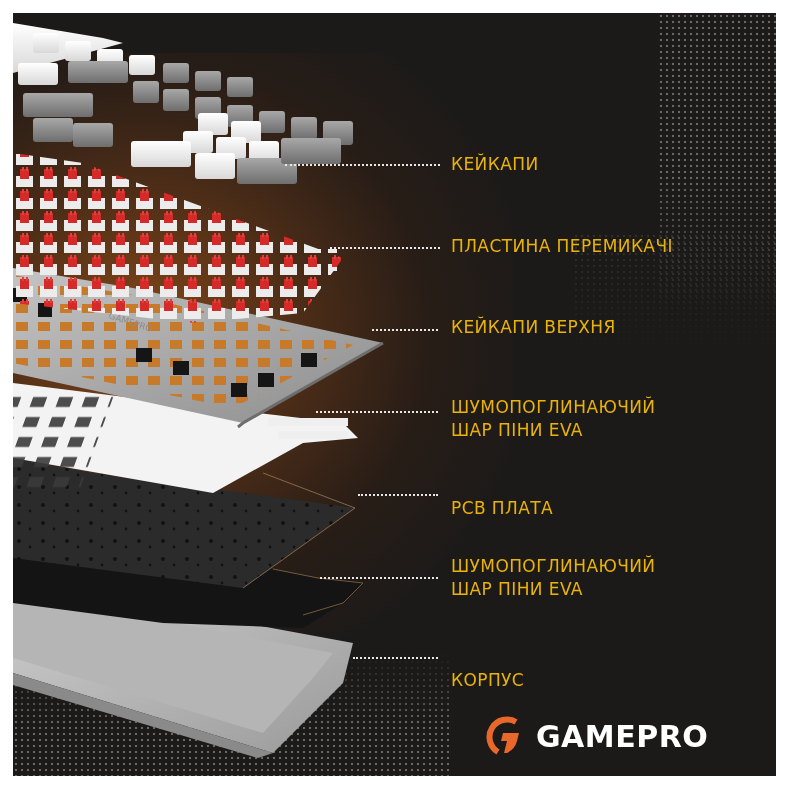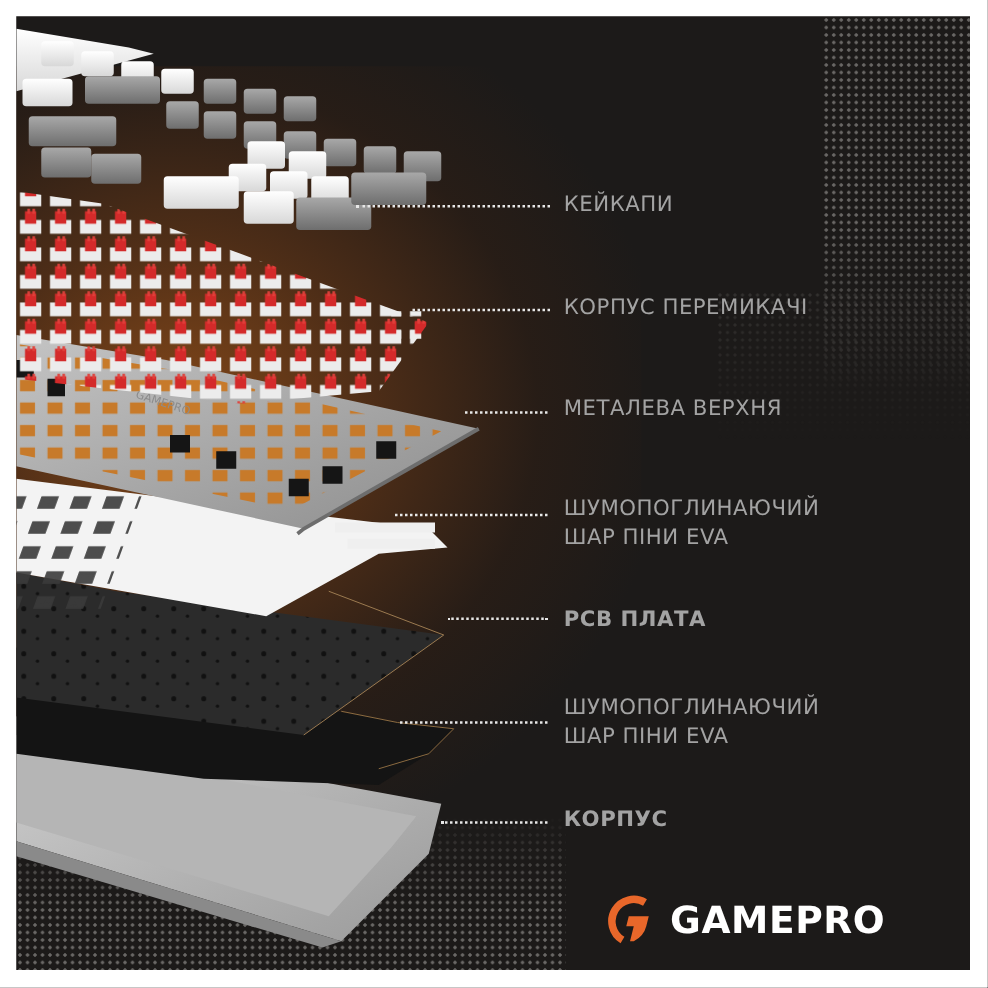--- a/index.html
+++ b/index.html
@@ -29,21 +29,21 @@
   .dots-bl {
     position:absolute; left:0; top:640px; width:440px; height:123px;
     background-image: radial-gradient(circle, #6a6866 1.1px, transparent 1.6px);
     background-size:6px 6px;
     -webkit-mask-image: linear-gradient(to top, #000 40%, transparent 100%);
             mask-image: linear-gradient(to top, #000 40%, transparent 100%);
   }
   .art { position:absolute; left:0; top:0; width:440px; height:763px; }
 
   .label {
-    position:absolute; left:438px; color:#a3a3a3;
+    position:absolute; left:438px; color:#eab308;
     font-family:"DejaVu Sans", sans-serif; font-size:17px; line-height:23px;
     letter-spacing:0.4px; font-weight:normal;
   }
   .label span { display:block; white-space:nowrap; }
   .leader {
     position:absolute; height:0; border-top:2px dotted #e8e8e8;
   }
   .logo {
     position:absolute; left:473px; top:702px; display:flex; align-items:center;
   }
@@ -184,37 +184,37 @@
   <div class="leader" style="left:359px; top:316px; width:66px;"></div>
   <div class="leader" style="left:303px; top:398px; width:122px;"></div>
   <div class="leader" style="left:345px; top:481px; width:80px;"></div>
   <div class="leader" style="left:307px; top:564px; width:118px;"></div>
   <div class="leader" style="left:340px; top:644px; width:85px;"></div>
 
   <div class="label" style="top:140px;">
     <span>КЕЙКАПИ</span>
   </div>
   <div class="label" style="top:222px;">
-    <span>КОРПУС ПЕРЕМИКАЧІ</span>
+    <span>ПЛАСТИНА ПЕРЕМИКАЧІ</span>
   </div>
   <div class="label" style="top:303px;">
-    <span>МЕТАЛЕВА ВЕРХНЯ</span>
+    <span>КЕЙКАПИ ВЕРХНЯ</span>
   </div>
   <div class="label" style="top:383px;">
     <span>ШУМОПОГЛИНАЮЧИЙ</span>
     <span>ШАР ПІНИ EVA</span>
   </div>
-  <div class="label" style="top:472px;font-weight:bold;">
+  <div class="label" style="top:484px;">
     <span>PCB ПЛАТА</span>
   </div>
   <div class="label" style="top:542px;">
     <span>ШУМОПОГЛИНАЮЧИЙ</span>
     <span>ШАР ПІНИ EVA</span>
   </div>
-  <div class="label" style="top:632px;font-weight:bold;">
+  <div class="label" style="top:656px;">
     <span>КОРПУС</span>
   </div>
 
   <div class="logo">
     <svg width="40" height="42" viewBox="0 0 40 42">
       <path d="M30 7 A16 16 0 1 0 12 37" fill="none" stroke="#e8672a" stroke-width="6" stroke-linecap="butt"></path>
       <path d="M17 18 L33 18 L31 26 Q29 34 21 38 L18 38 L21 26 L15 26 Z" fill="#e8672a"></path>
     </svg>
     <span class="logo-text">GAMEPRO</span>
   </div>

